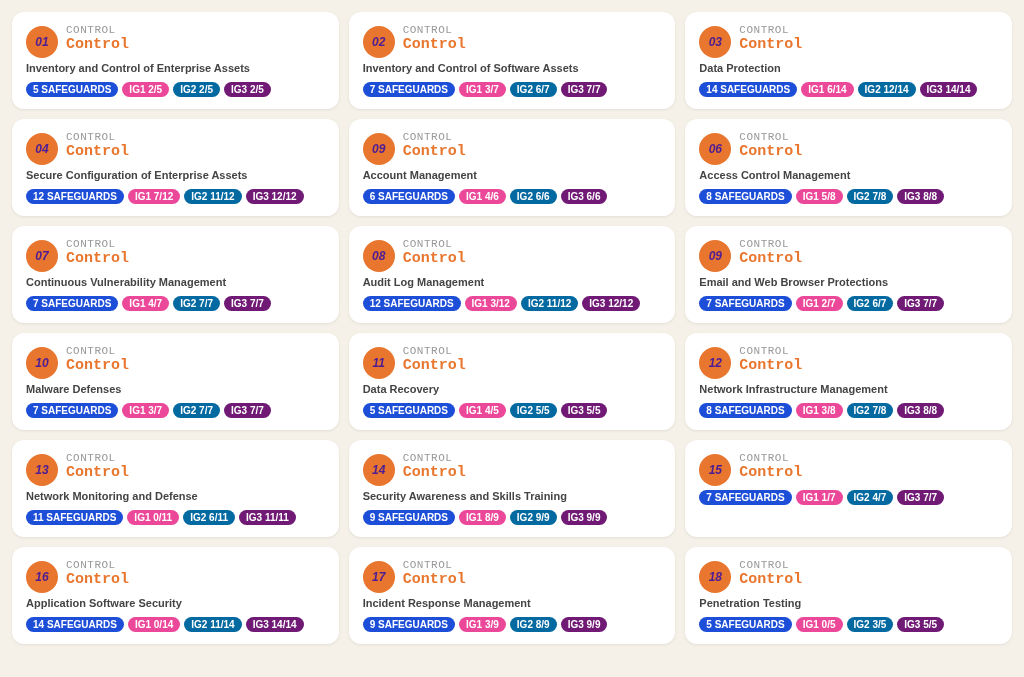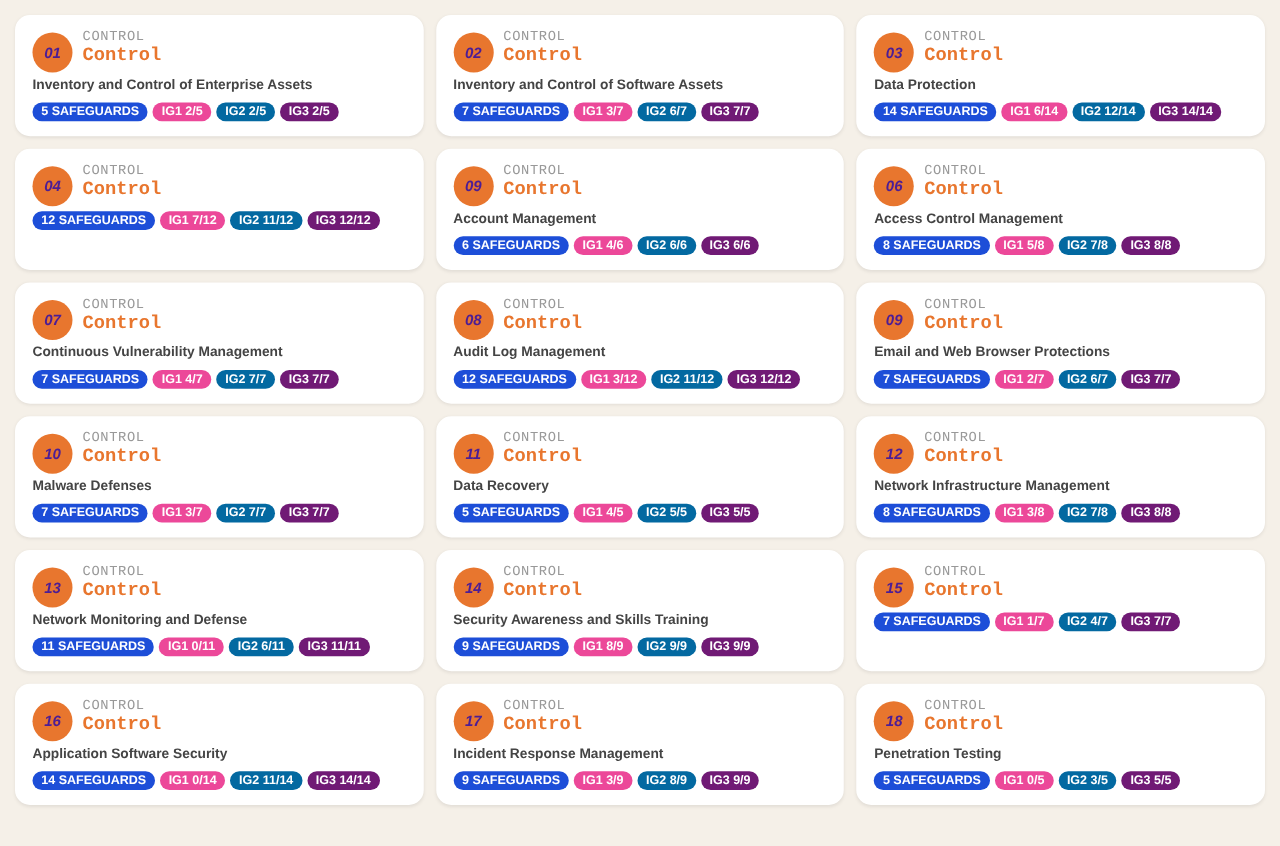--- a/index.html
+++ b/index.html
@@ -133,20 +133,21 @@
     </div>
   </div>
     <div class="card">
     <div class="card-header">
       <div class="badge">04</div>
       <div class="card-title-block">
         <div class="card-label">Control</div>
         <div class="card-title">Control</div>
       </div>
     </div>
+    <div class="card-subtitle">Secure Configuration of Enterprise Assets</div>
     <div class="tags">
       <span class="tag tag-safeguards">12 SAFEGUARDS</span>
       <span class="tag tag-ig1">IG1 7/12</span>
       <span class="tag tag-ig2">IG2 11/12</span>
       <span class="tag tag-ig3">IG3 12/12</span>
     </div>
   </div>
     <div class="card">
     <div class="card-header">
       <div class="badge">09</div>

